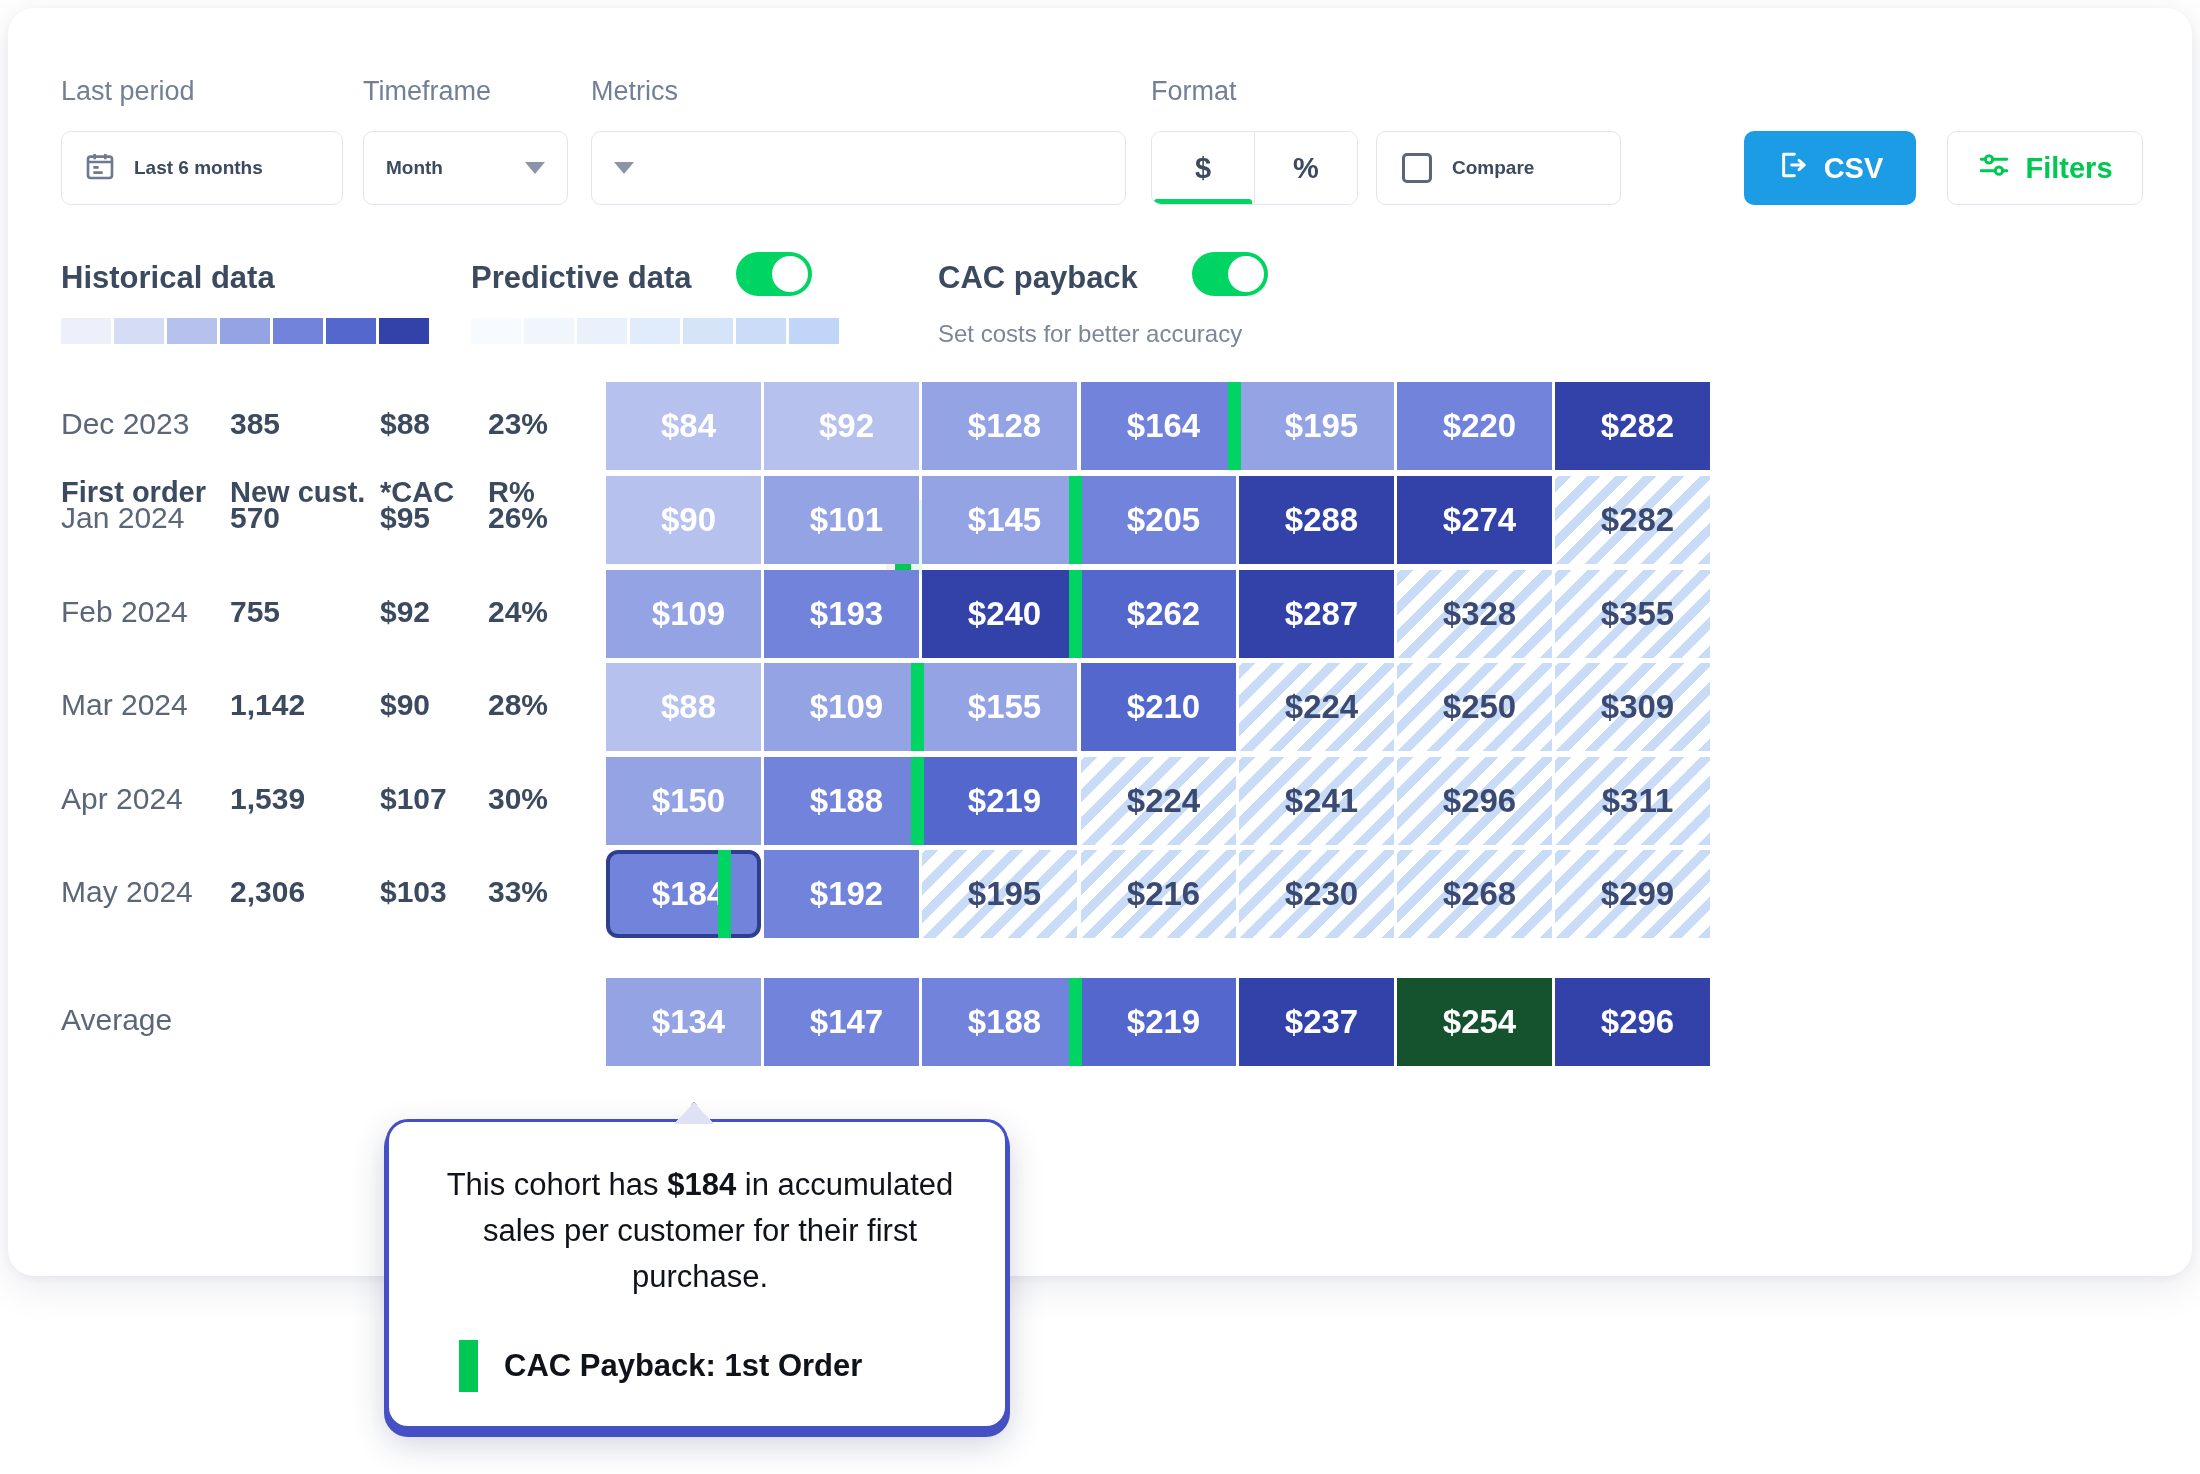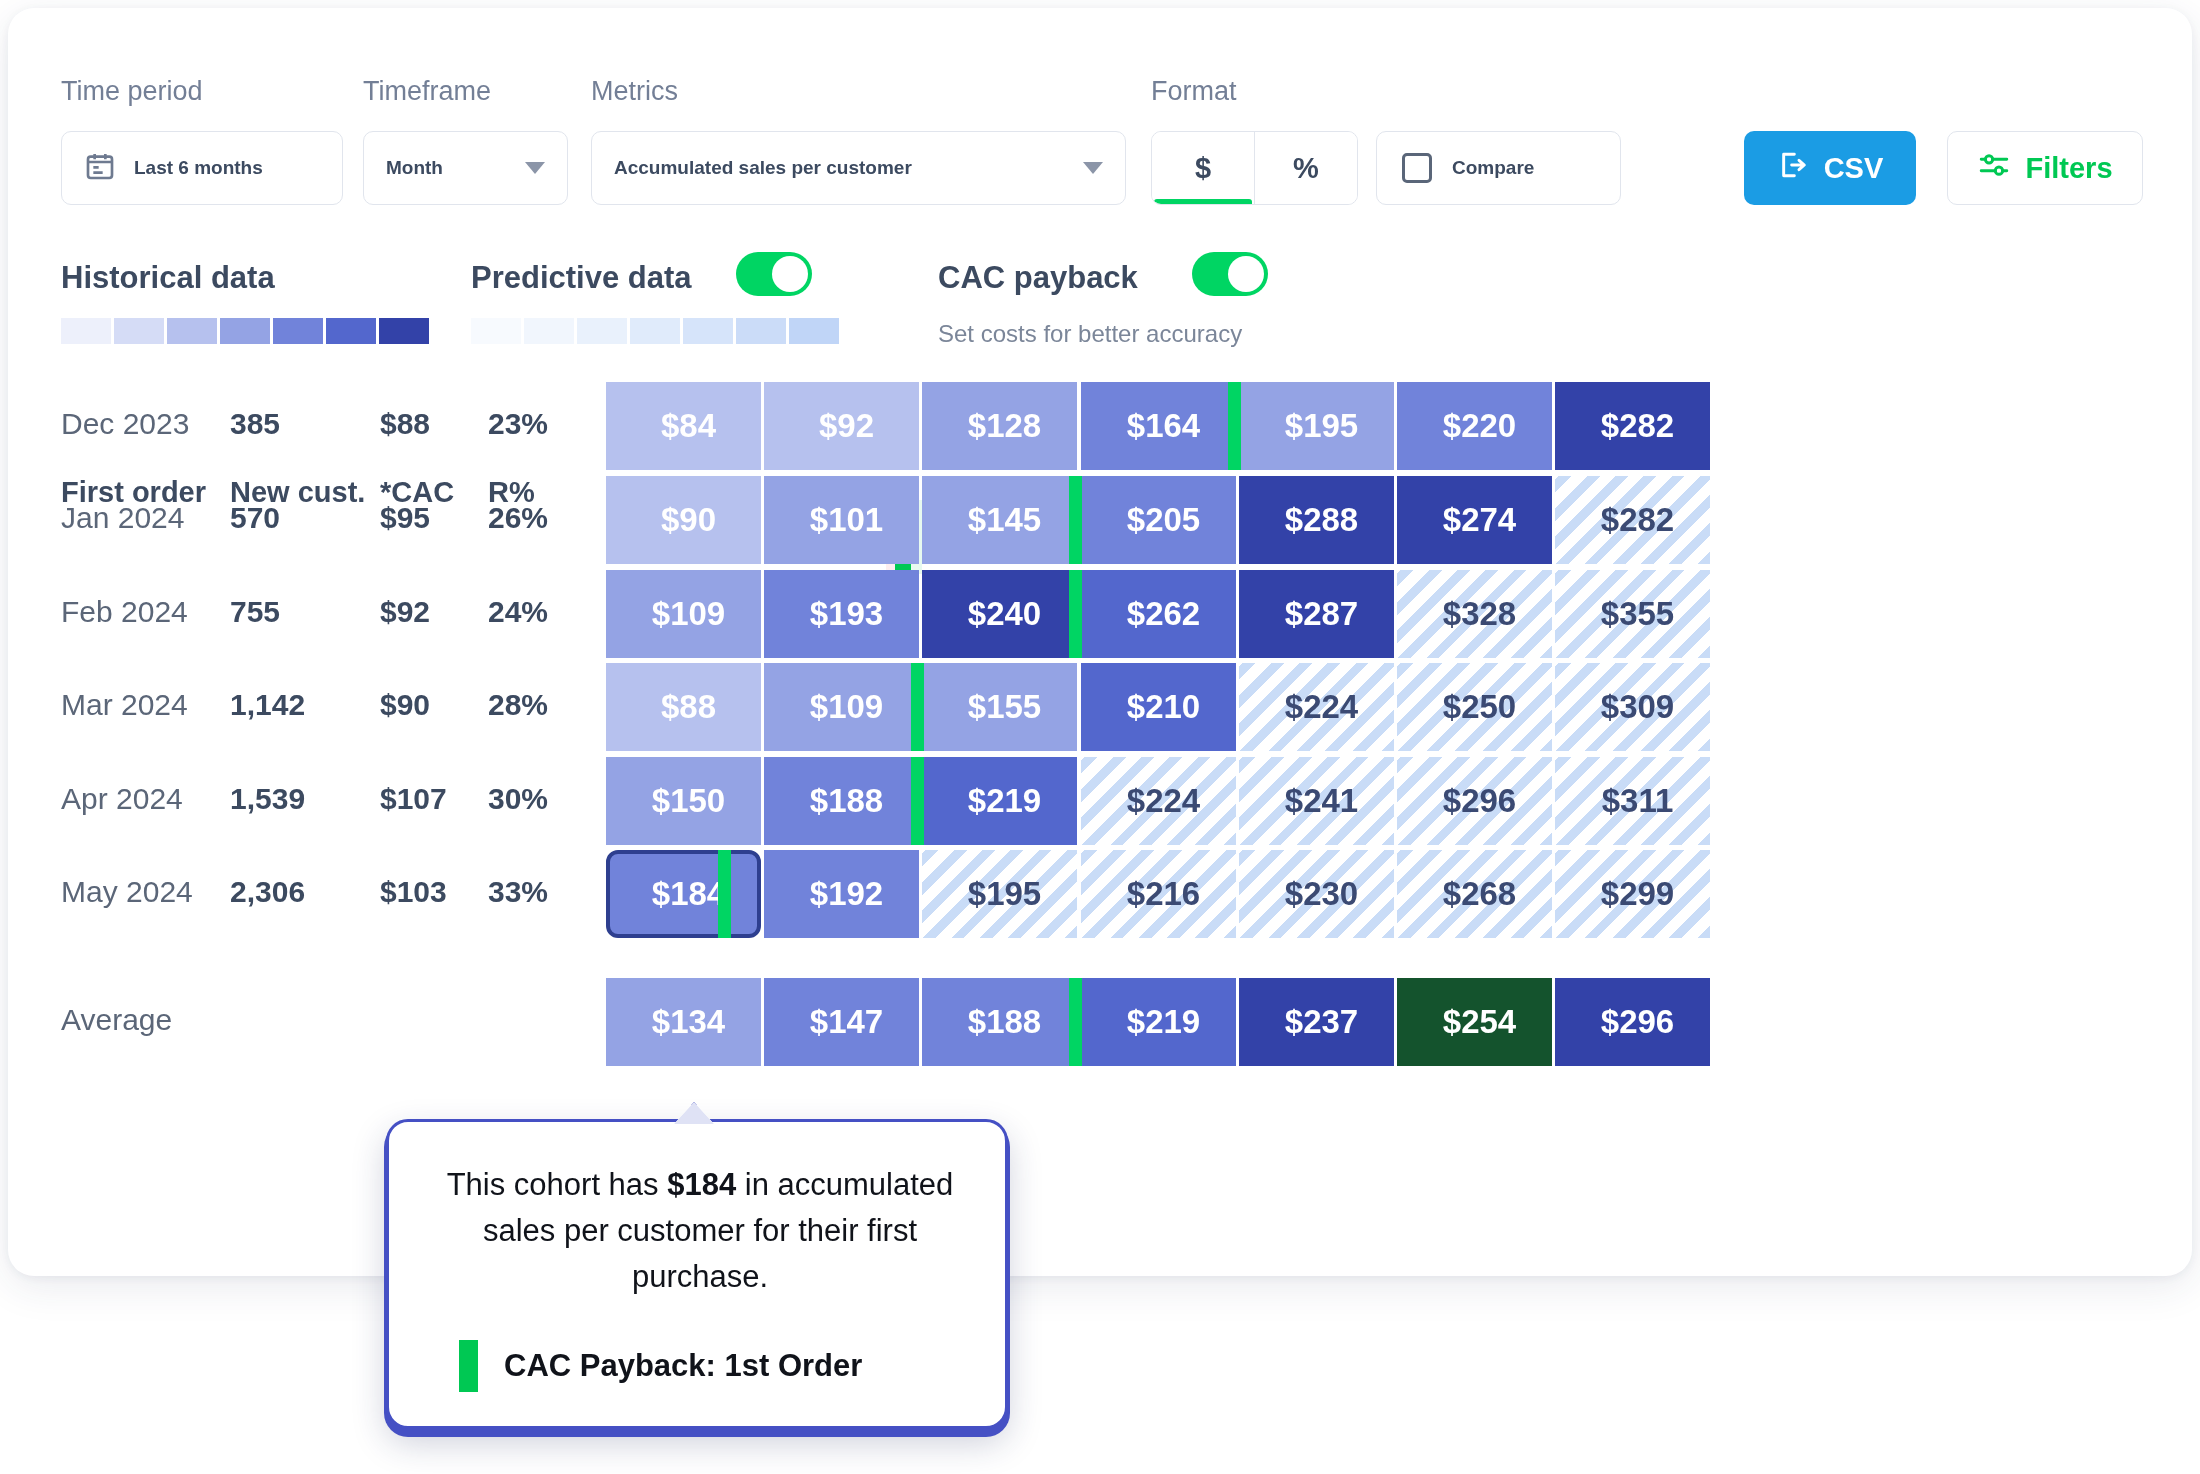--- a/index.html
+++ b/index.html
@@ -306,42 +306,41 @@
   .tt-legend span { font-size: 31px; font-weight: 700; color: #10131a; }
 </style>
 </head>
 <body>
 
 <div id="app">
   <div class="card">
 
     <div class="toolbar">
 
-      <div class="field-label" style="left:53px; top:68px;">Time period</div>
+      <div class="field-label" style="left:53px; top:68px;">Last period</div>
       <div class="field-label" style="left:355px; top:68px;">Timeframe</div>
       <div class="field-label" style="left:583px; top:68px;">Metrics</div>
       <div class="field-label" style="left:1143px; top:68px;text-align:right;">Format</div>
 
       <div class="control" id="ctl-timeperiod">
         <span style="flex:0 0 auto;">
           <svg width="32" height="32" viewBox="0 0 24 24" fill="none" stroke="#6e7a90" stroke-width="2">
             <rect x="3" y="5" width="18" height="16" rx="2"></rect>
             <path d="M3 9h18M8 3v4M16 3v4M7 13h4M7 17h7"></path>
           </svg>
         </span>
         <span>Last 6 months</span>
       </div>
 
       <div class="control" id="ctl-timeframe">
         <span>Month</span>
         <span class="caret"></span>
       </div>
 
       <div class="control" id="ctl-metrics">
-        <span>Accumulated sales per customer</span>
         <span class="caret"></span>
       </div>
 
       <div class="seg-group">
         <div class="seg active">$</div>
         <div class="seg">%</div>
       </div>
 
       <div class="control" id="ctl-compare">
         <span class="chk-square"></span>

